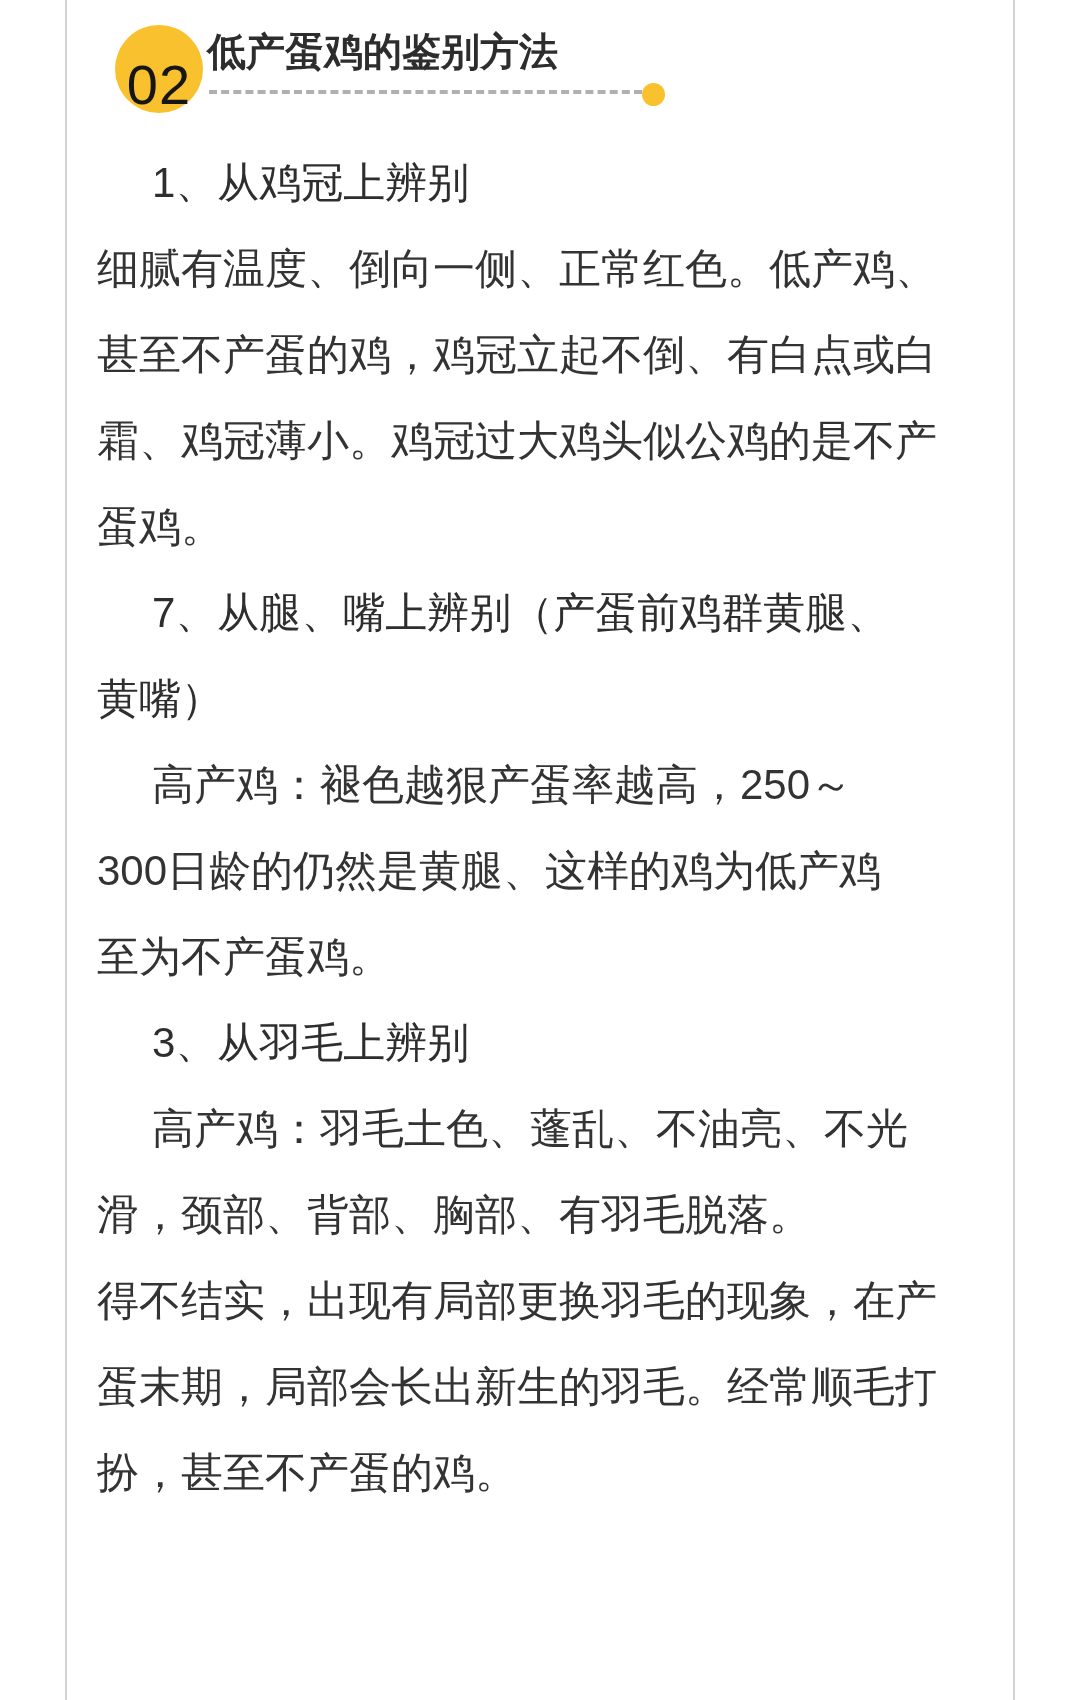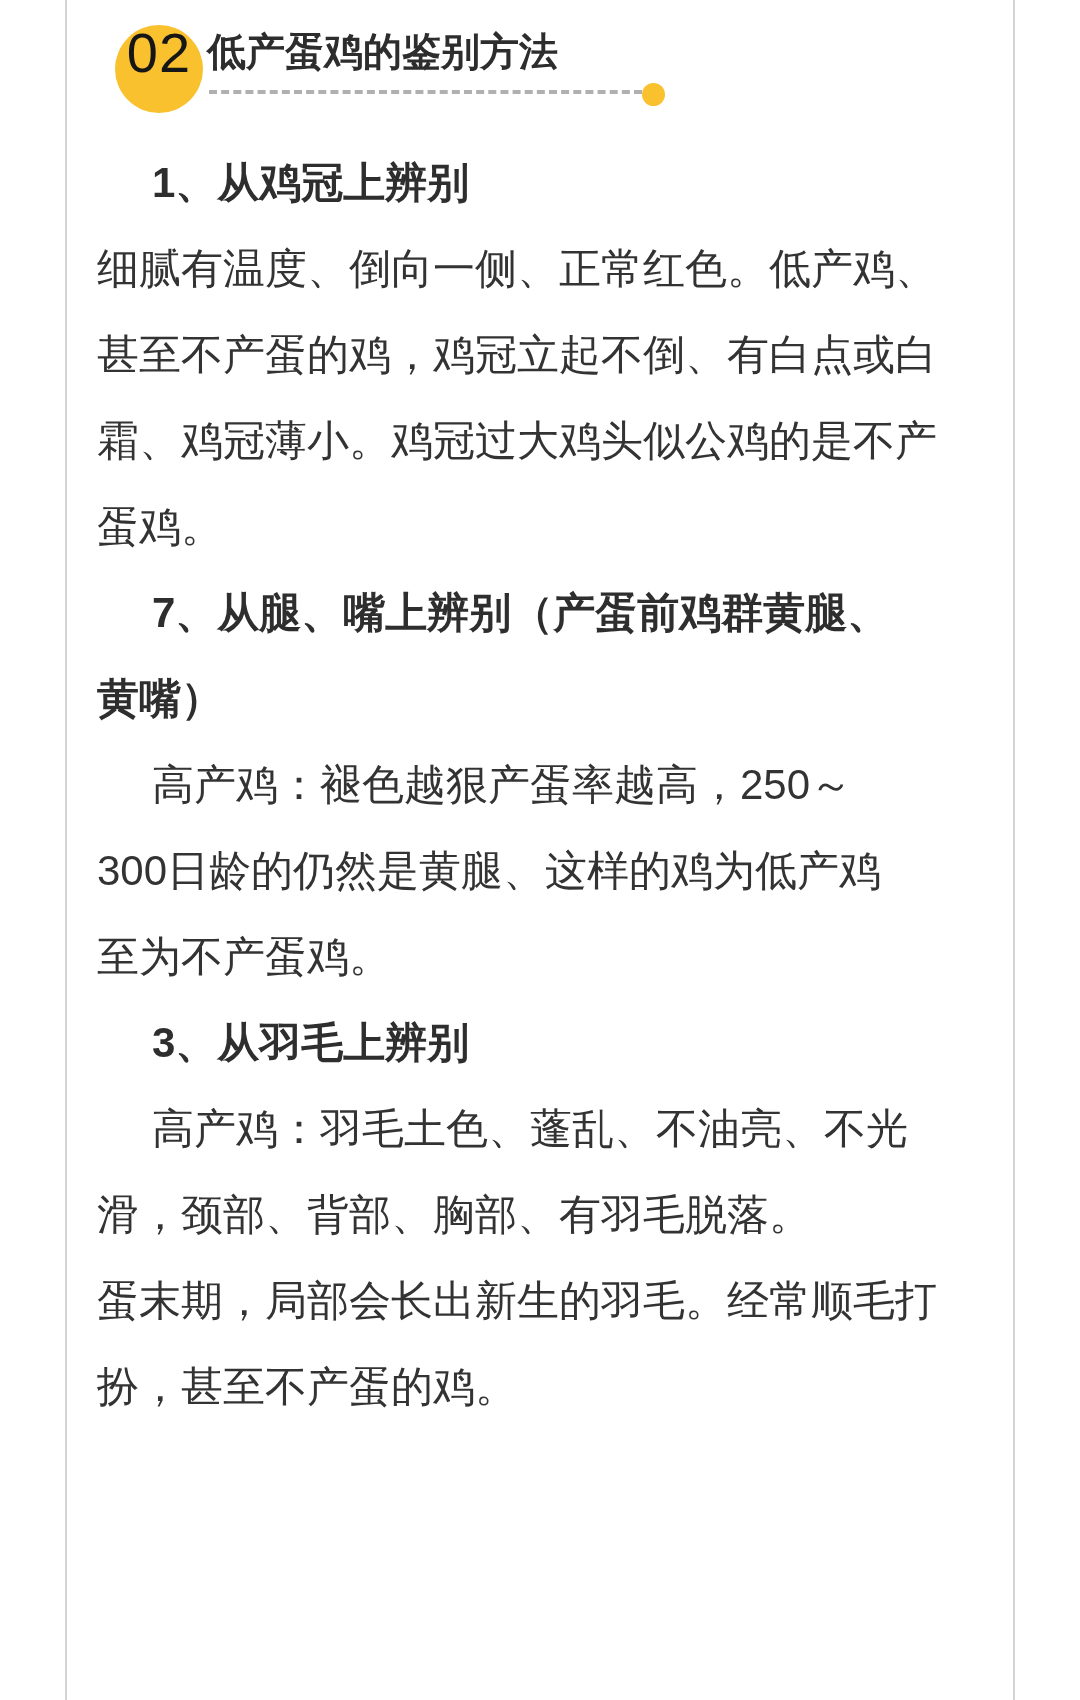--- a/index.html
+++ b/index.html
@@ -23,21 +23,21 @@
     border-left:2px solid var(--border);
     border-right:2px solid var(--border);
     background:#ffffff;
   }
   
   .header{position:relative;height:140px;}
   .badge{
     position:absolute;left:48px;top:25px;
     width:88px;height:88px;border-radius:50%;
     background:var(--accent);
-    display:flex;align-items:flex-start;justify-content:center;
+    display:flex;align-items:flex-end;justify-content:center;
   }
   .badge-num{
     font-size:56px;line-height:1;color:#161616;font-weight:400;
     letter-spacing:1px;
   }
   .title{
     position:absolute;left:140px;top:26px;
     font-size:39px;line-height:52px;font-weight:bold;color:#2d2d2d;
     white-space:nowrap;
   }
@@ -55,21 +55,21 @@
   .content{
     padding:0 64px 0 30px;
   }
   .line{
     height:86px;line-height:86px;
     font-size:42px;
     white-space:nowrap;
     color:var(--text);
   }
   .line.first{padding-left:55px;}
-  .line.h{font-weight:bold;color:#2e2e2e;}
+  .line.h{font-weight:normal;color:#2e2e2e;}
 </style>
 </head>
 <body>
 
 <div class="card">
 
   <div class="header">
     <div class="badge">
       <span class="badge-num">02</span>
     </div>
@@ -100,19 +100,20 @@
       </div>
     </div>
 
     <div>
       <div class="line h first">3、从羽毛上辨别</div>
       <div>
         <div class="line first">高产鸡：羽毛土色、蓬乱、不油亮、不光</div>
         <div class="line">滑，颈部、背部、胸部、有羽毛脱落。</div>
       </div>
       <div>
+        <div class="line">得不结实，出现有局部更换羽毛的现象，在产</div>
         <div class="line">蛋末期，局部会长出新生的羽毛。经常顺毛打</div>
         <div class="line">扮，甚至不产蛋的鸡。</div>
       </div>
     </div>
 
   </div>
 </div>
 
 </body></html>

